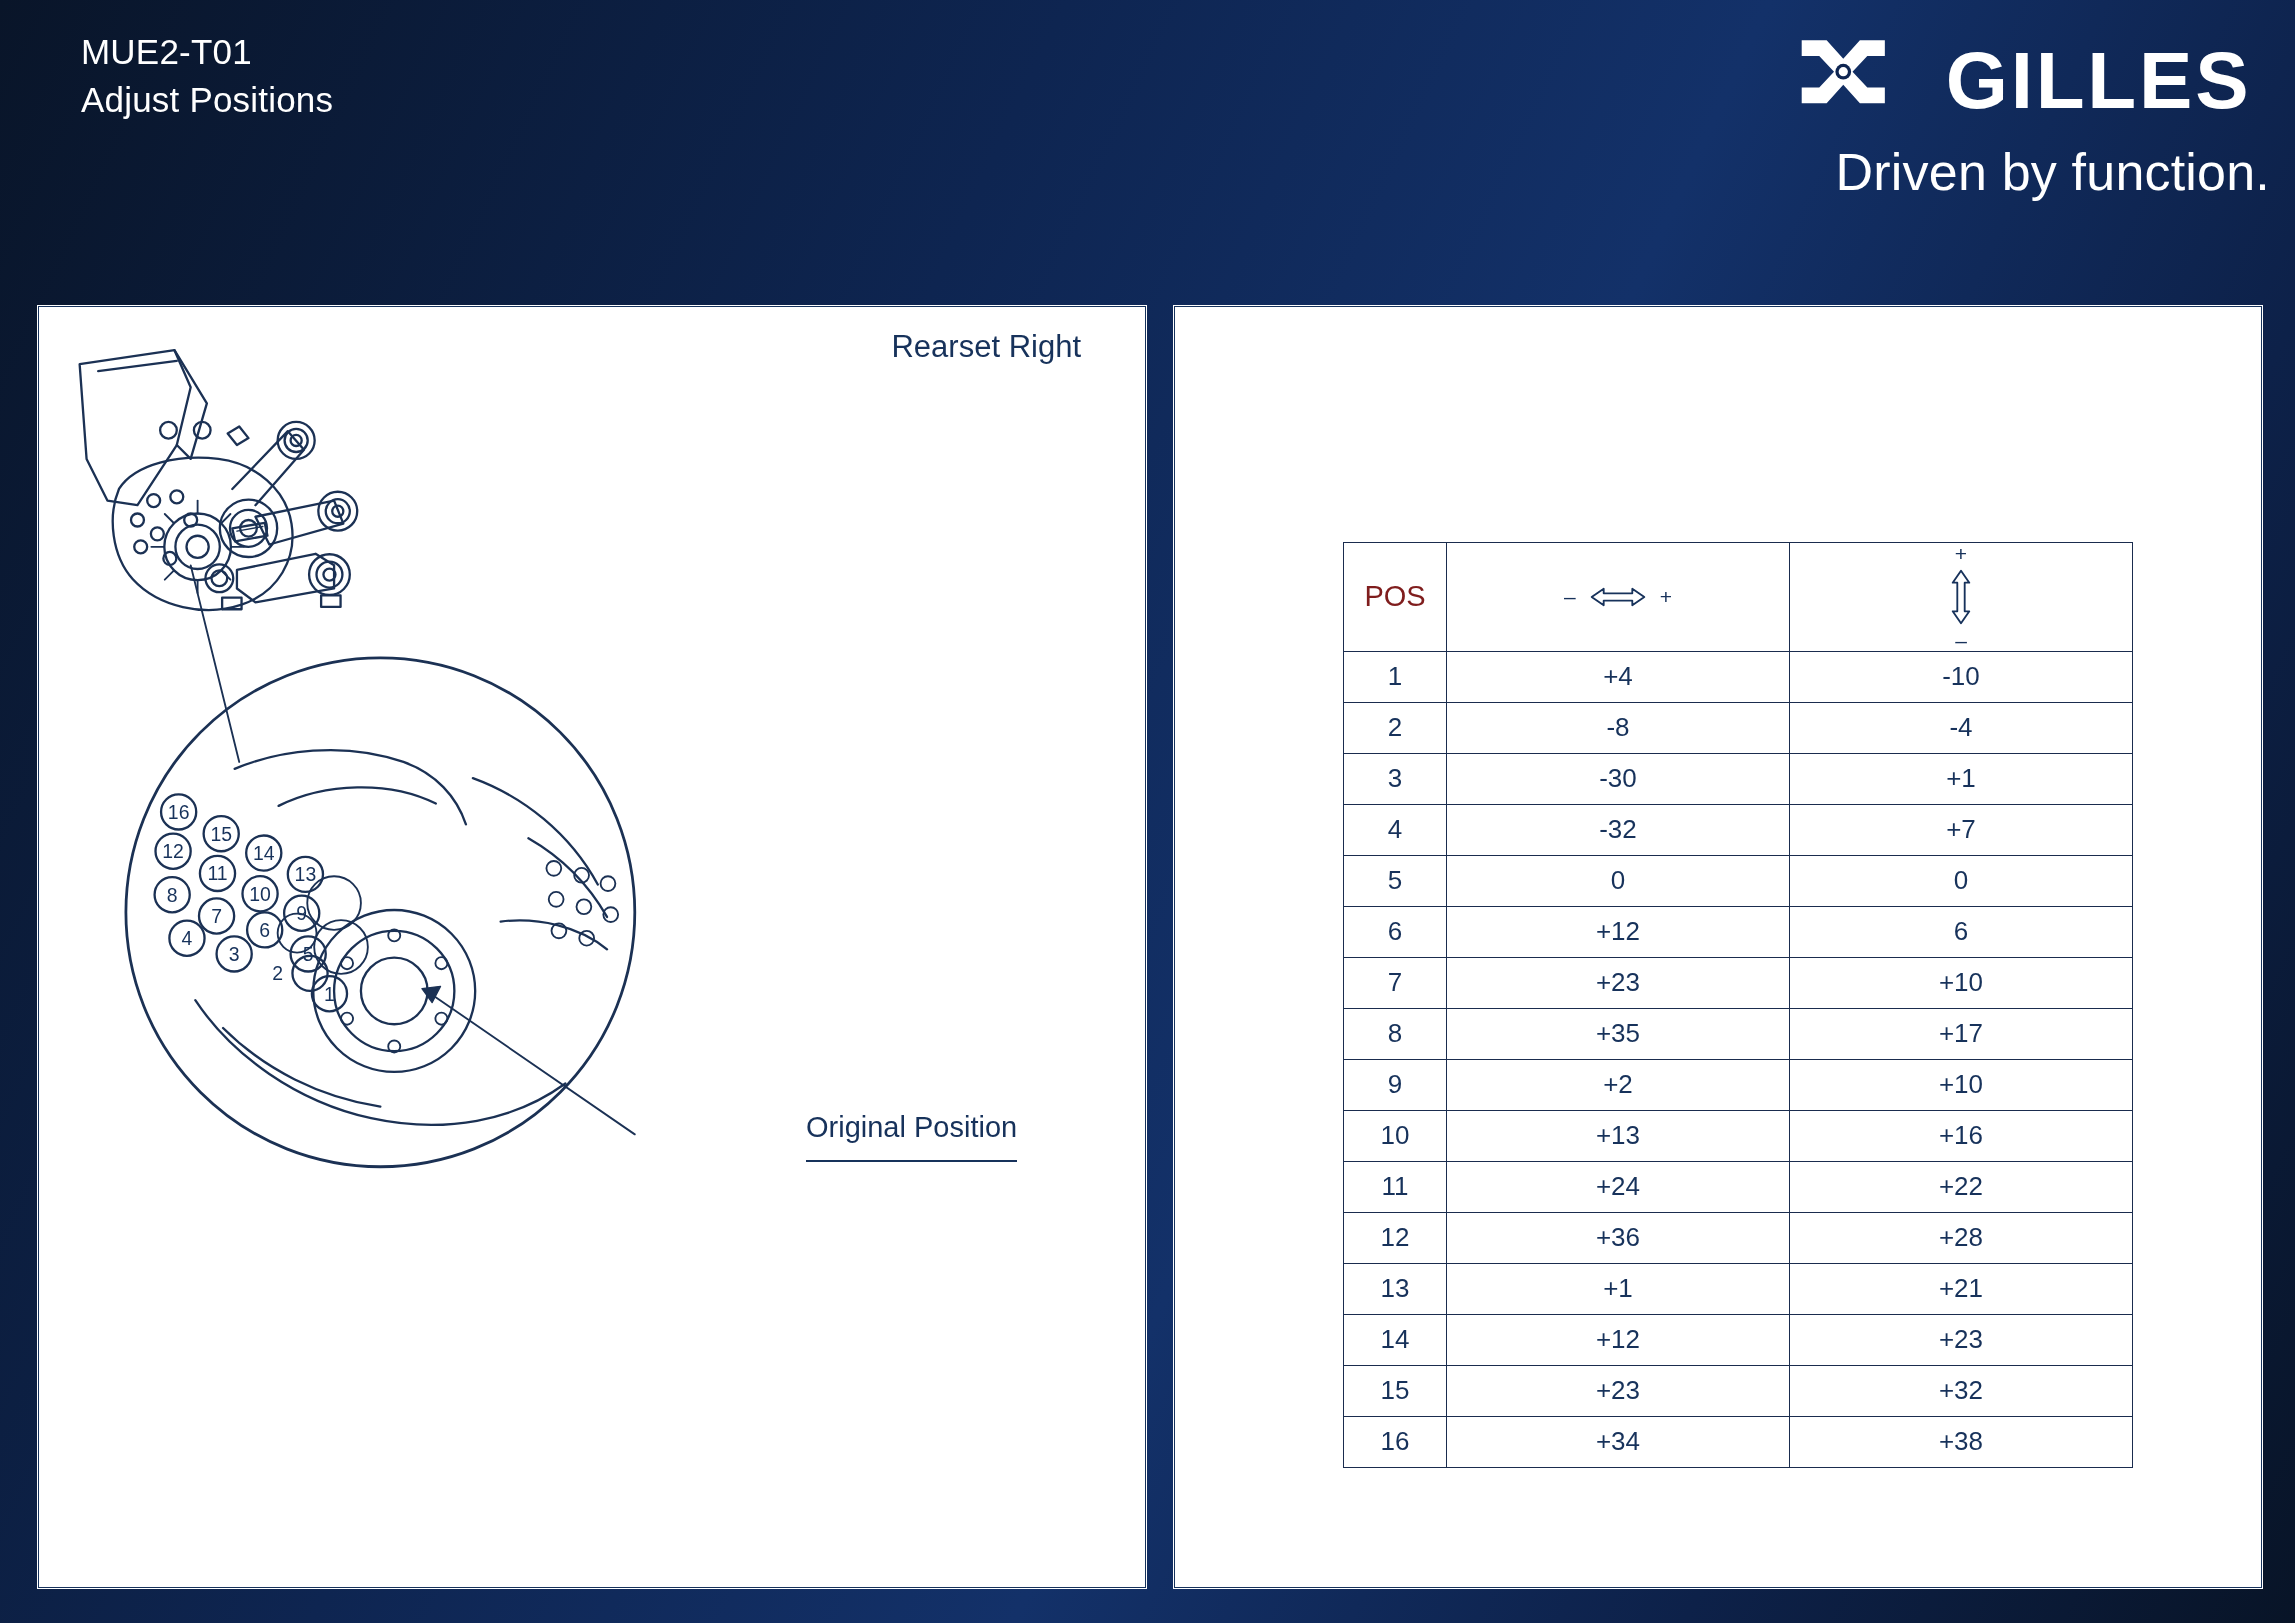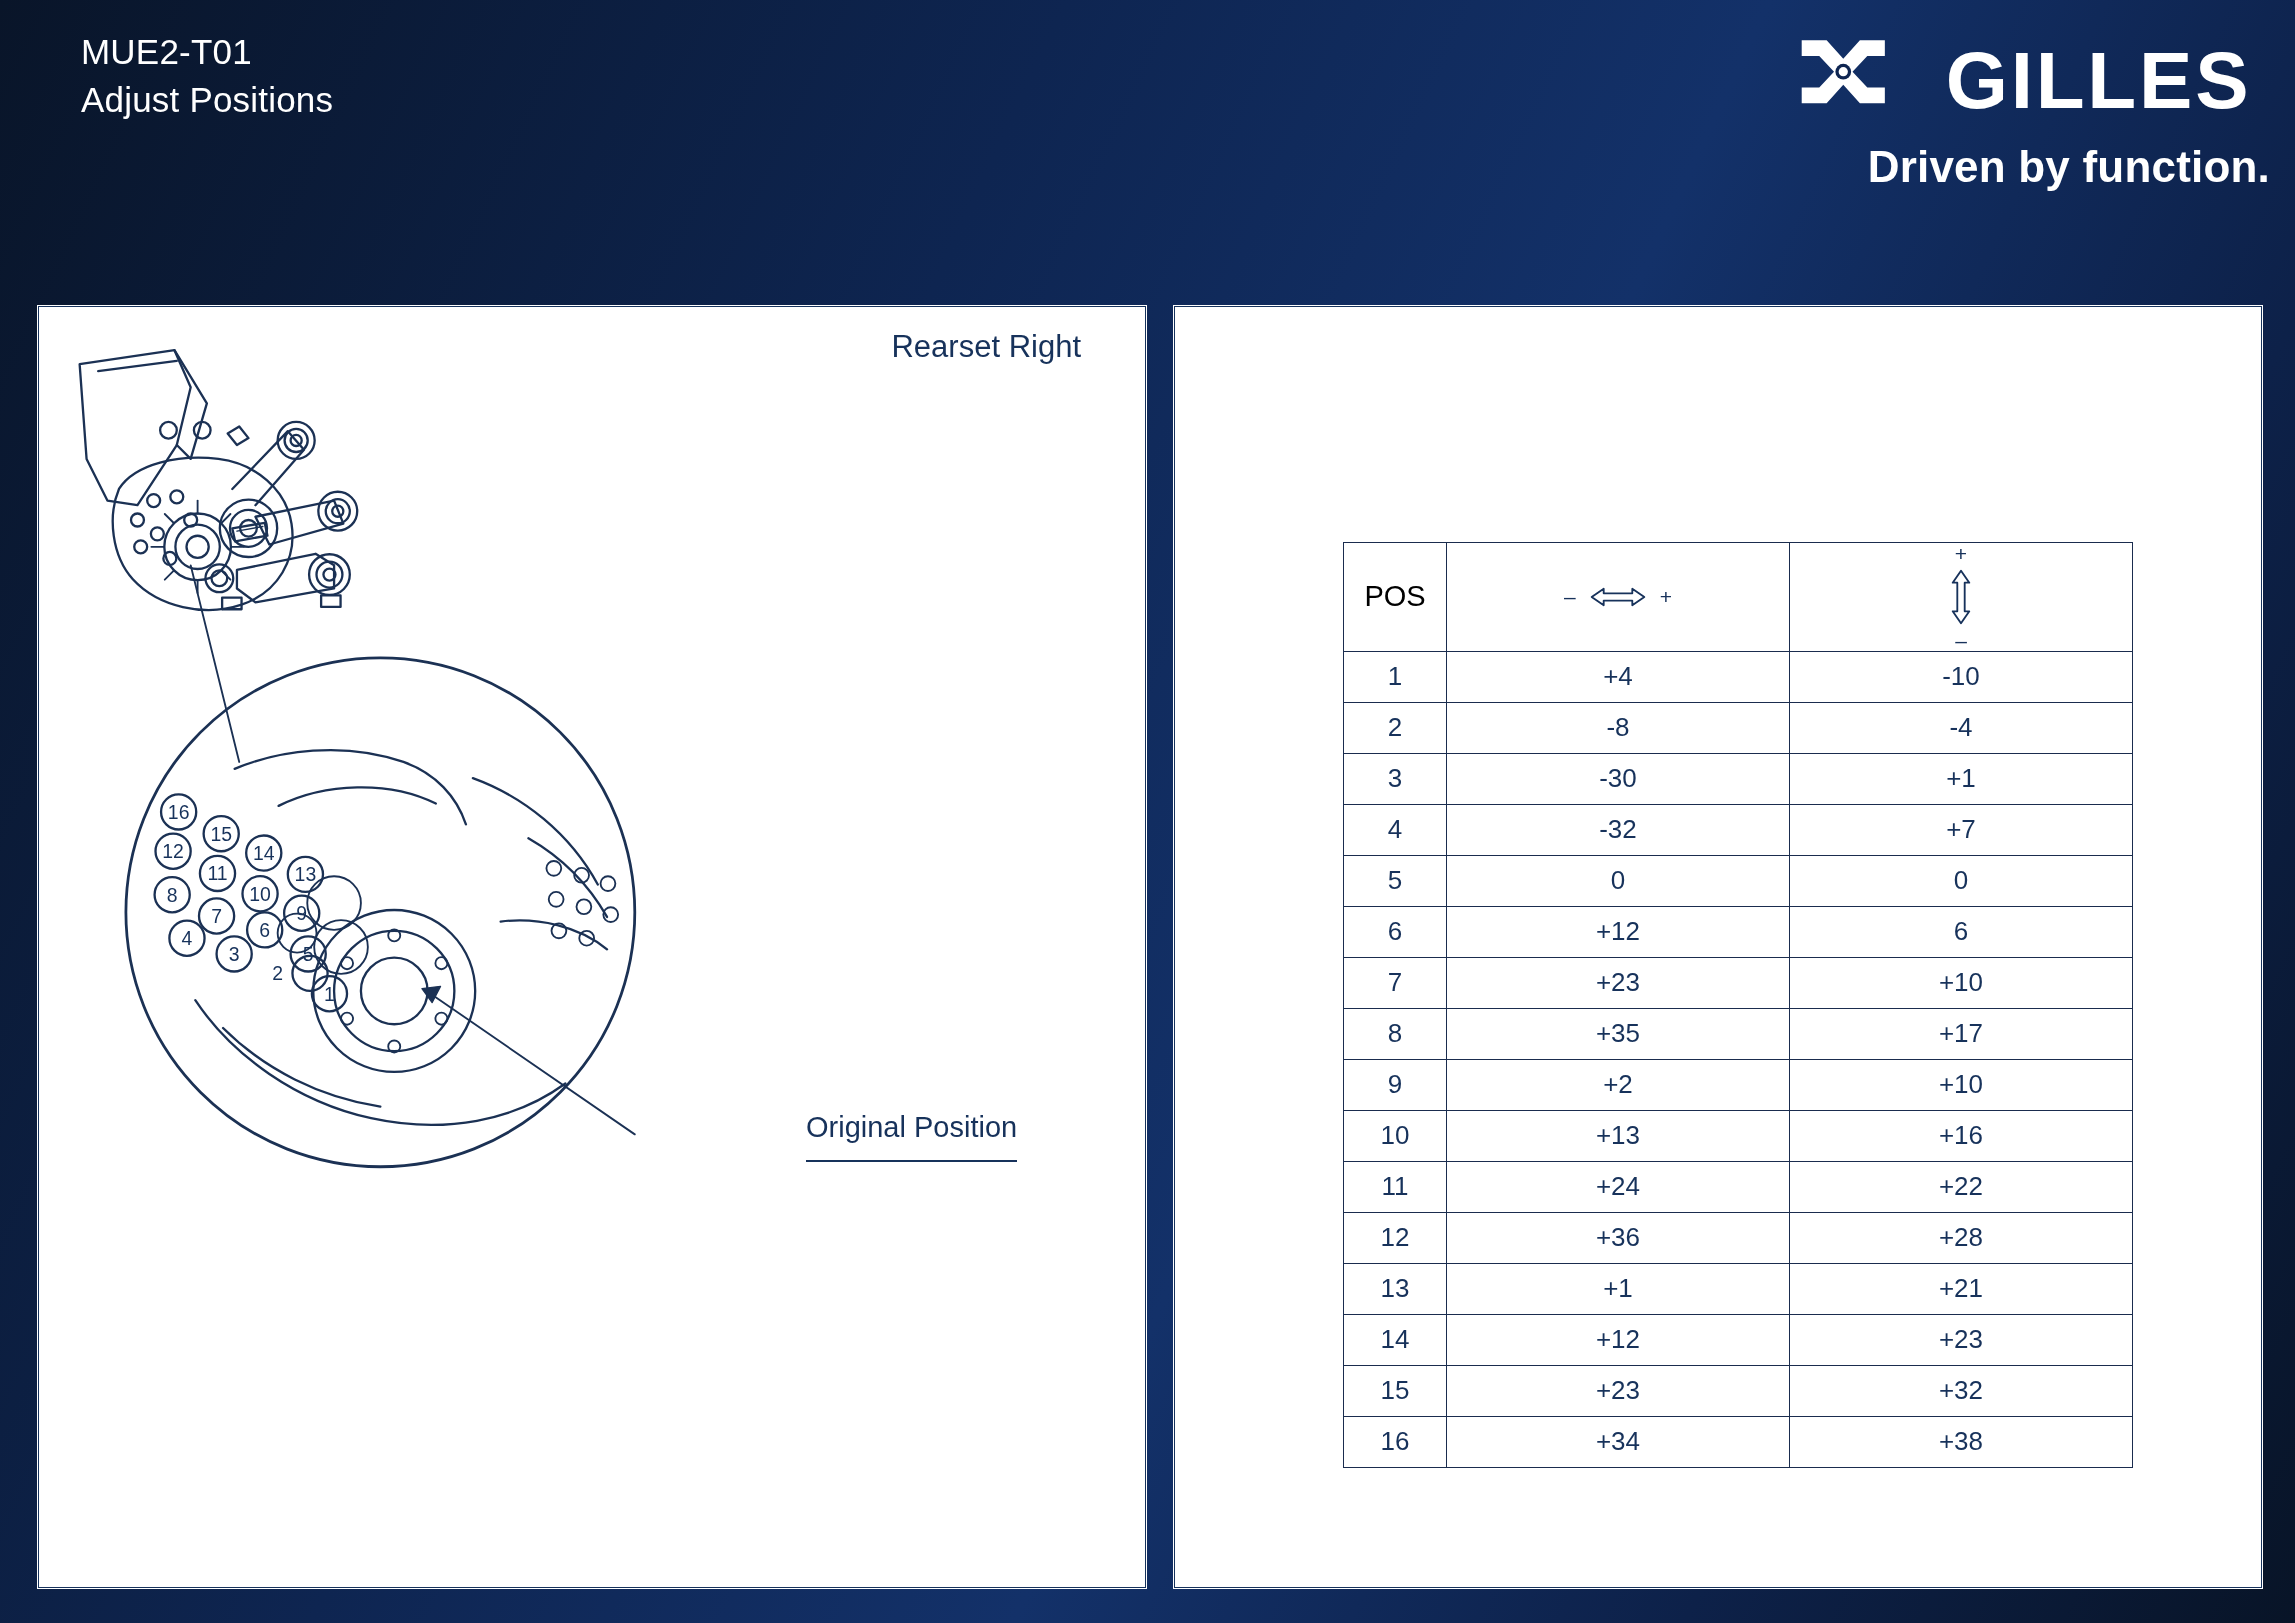--- a/index.html
+++ b/index.html
@@ -60,22 +60,22 @@
     color: #ffffff;
     font-size: 80px;
     font-weight: 700;
     letter-spacing: 2.8px;
     line-height: 81px;
   }
   .brand-tagline {
     margin-top: 13px;
     text-align: right;
     color: #ffffff;
-    font-size: 44px;
-    font-weight: 700;
+    font-size: 52px;
+    font-weight: 400;
     letter-spacing: 0.2px;
   }
   
   .panel {
     position: absolute;
     background: #ffffff;
     border: 1.4px solid #ffffff;
   }
   .panel-left {
     left: 37px;
@@ -142,21 +142,21 @@
   }
   table.pos-table td.col-pos, table.pos-table th.col-pos { width: 102px; }
   table.pos-table td.col-h, table.pos-table th.col-h { width: 342px; }
   table.pos-table td.col-v, table.pos-table th.col-v { width: 342px; }
   thead th {
     height: 139px;
     vertical-align: middle;
   }
   .hdr-pos {
     font-size: 29px;
-    color: #000000;
+    color: #7f1d1d;
   }
   .hdr-icon-h {
     display: flex;
     align-items: center;
     justify-content: center;
     gap: 12px;
     color: #17325b;
   }
   .hdr-icon-v {
     display: flex;

